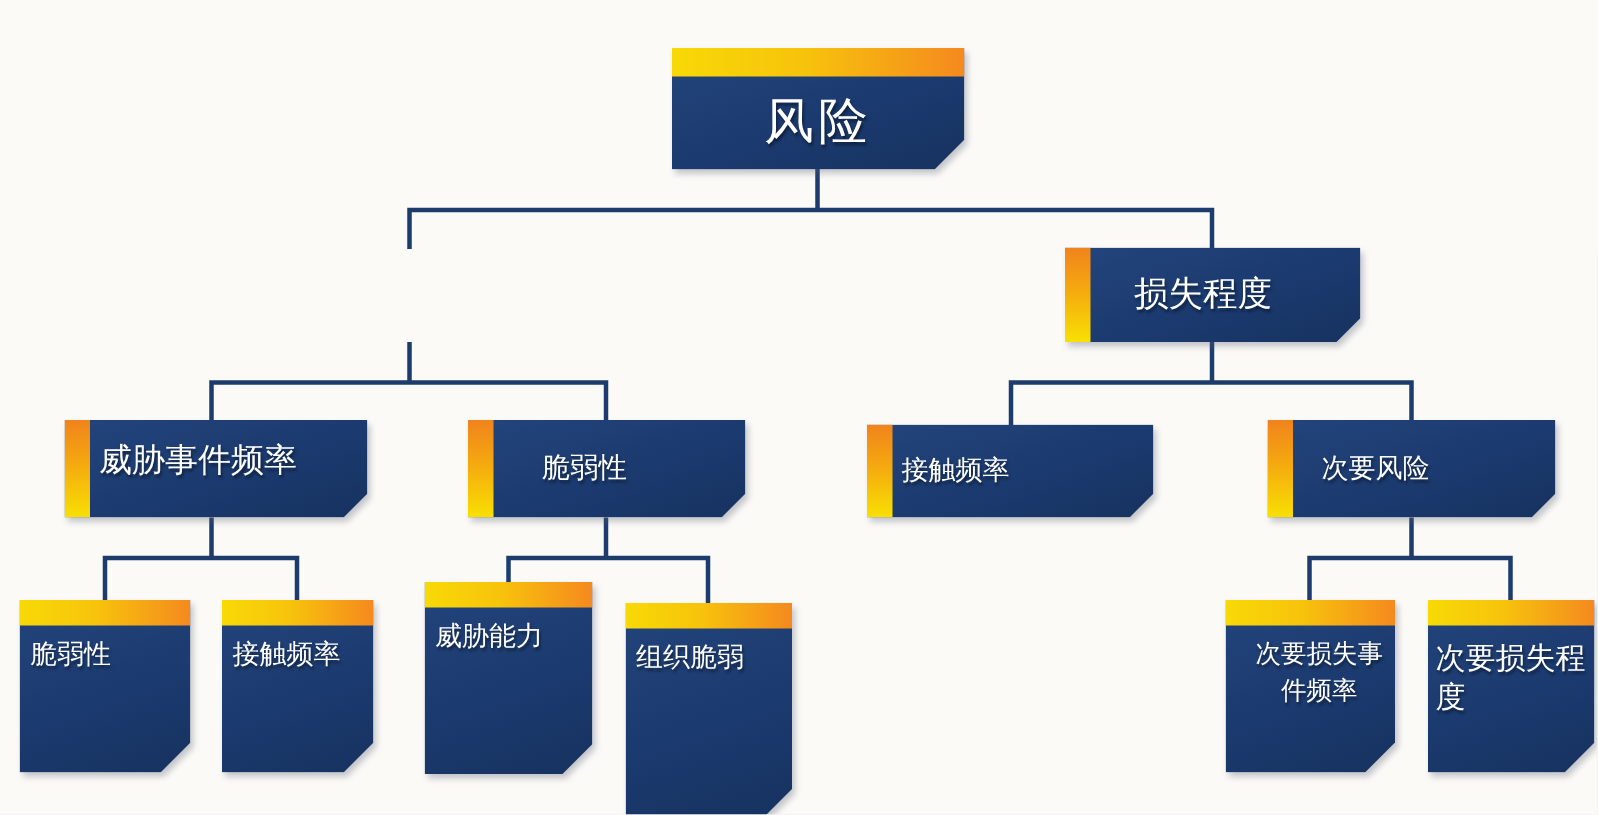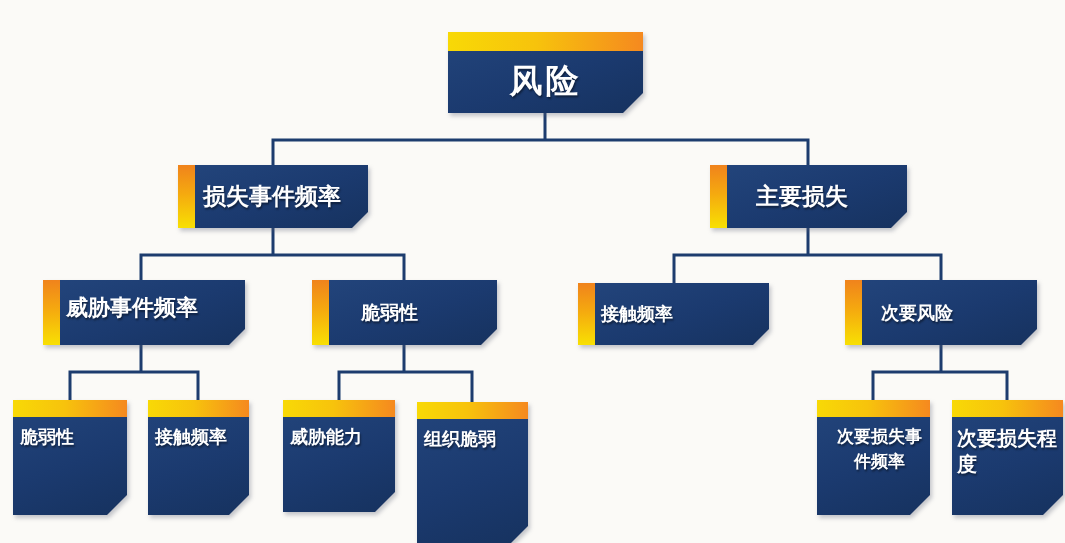--- a/index.html
+++ b/index.html
@@ -14,21 +14,21 @@
     overflow:hidden;
   }
   .wires{position:absolute;left:0;top:0;}
   .wires path{stroke:#1d3c6e;stroke-width:3;fill:none;}
 
   
   .nw{position:absolute;filter:drop-shadow(2px 3px 2px rgba(90,95,115,0.35));}
   .node{
     position:relative;width:100%;height:100%;
     background:linear-gradient(160deg,#23457c 0%,#1b3a6f 55%,#16325f 100%);
-    color:#ffffff;font-weight:bold;
+    color:#ffffff;font-weight:normal;
     text-shadow:1px 2px 2px rgba(0,0,0,0.45);
     box-sizing:border-box;
   }
   .notch16{clip-path:polygon(0 0,100% 0,100% calc(100% - 16px),calc(100% - 16px) 100%,0 100%);}
   .notch20{clip-path:polygon(0 0,100% 0,100% calc(100% - 20px),calc(100% - 20px) 100%,0 100%);}
 
   .bar-top{
     position:absolute;top:0;left:0;right:0;height:17px;
     background:linear-gradient(90deg,#f8d906 0%,#f7c30c 45%,#f5891f 100%);
   }
@@ -58,21 +58,21 @@
   #n-plo {left:578px;top:283px;width:191px;height:62px;}
   #n-plo .label{font-size:18px;margin-left:23px;}
   #n-srk {left:845px;top:280px;width:192px;height:65px;}
   #n-srk .label{font-size:18px;margin-left:36px;}
 
   .leaf{width:114px;height:115px;}
   .leaf .node{padding:25px 6px 0 7px;}
   .leaf .label{font-size:18px;}
   #n-vulL{left:13px; top:400px;}
   #n-cfr {left:148px;top:400px;width:101px;}
-  #n-tcp {left:283px;top:400px;width:112px;height:112px;border-radius:21px;}
+  #n-tcp {left:283px;top:388px;width:112px;height:128px;border-radius:21px;}
   #n-orw {left:417px;top:402px;width:111px;height:144px;}
   #n-slef{left:817px;top:400px;width:113px;}
   #n-slef .node{padding:24px 4px 0 16px;text-align:center;}
   #n-slef .label{font-size:17px;line-height:1.45;}
   #n-slm {left:952px;top:400px;width:111px;}
   #n-slm .node{padding:25px 3px 0 5px;}
   #n-slm .label{font-size:20px;}
 </style>
 </head>
 <body>
@@ -88,30 +88,24 @@
     <path d="M941 345 V372 M873 401 V372 H1007 V401"></path>
   </svg>
 
   <div class="nw" id="n-risk">
     <div class="node notch20">
       <span class="bar-top"></span>
       <span class="label">风险</span>
     </div>
   </div>
 
-  <div class="nw" id="n-lef">
-    <div class="node vc notch16">
-      <span class="bar-left"></span>
-      <span class="label">损失事件频率</span>
-    </div>
-  </div>
   <div class="nw" id="n-lm">
     <div class="node vc notch16">
       <span class="bar-left"></span>
-      <span class="label">主要损失</span>
+      <span class="label">损失程度</span>
     </div>
   </div>
 
   <div class="nw" id="n-tef">
     <div class="node vc notch16">
       <span class="bar-left"></span>
       <span class="label">威胁事件频率</span>
     </div>
   </div>
   <div class="nw" id="n-vul3">

